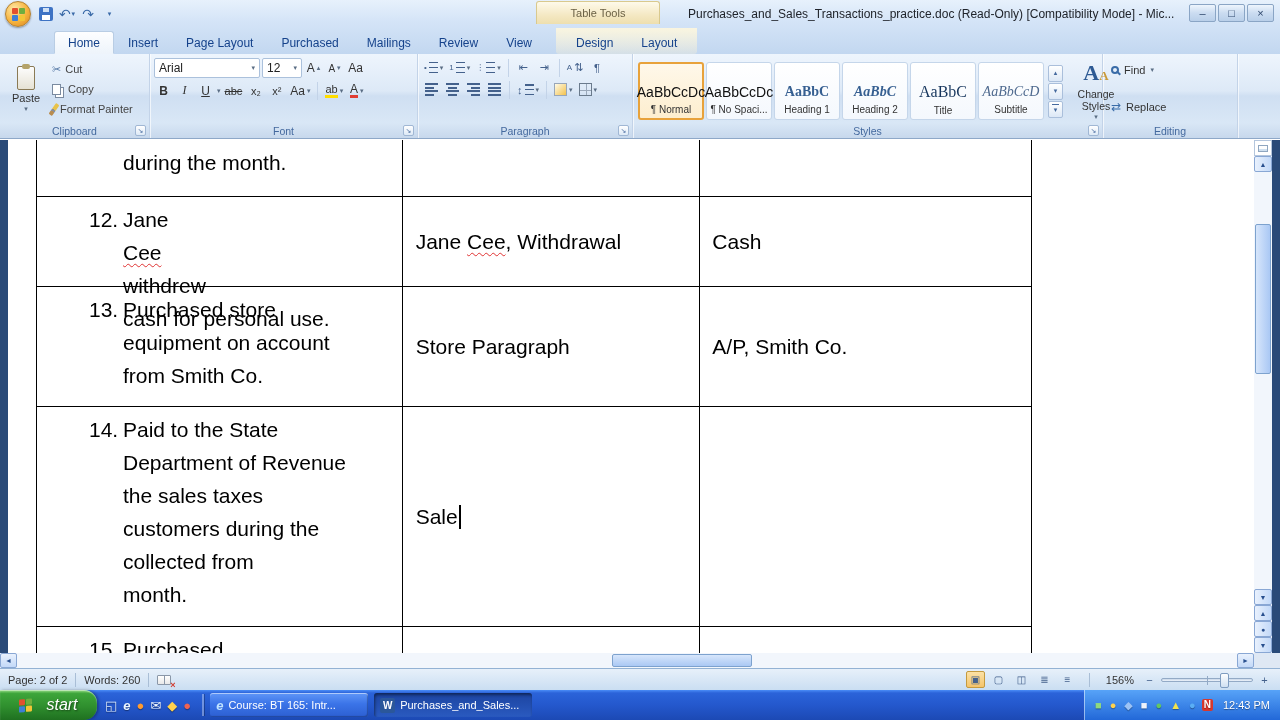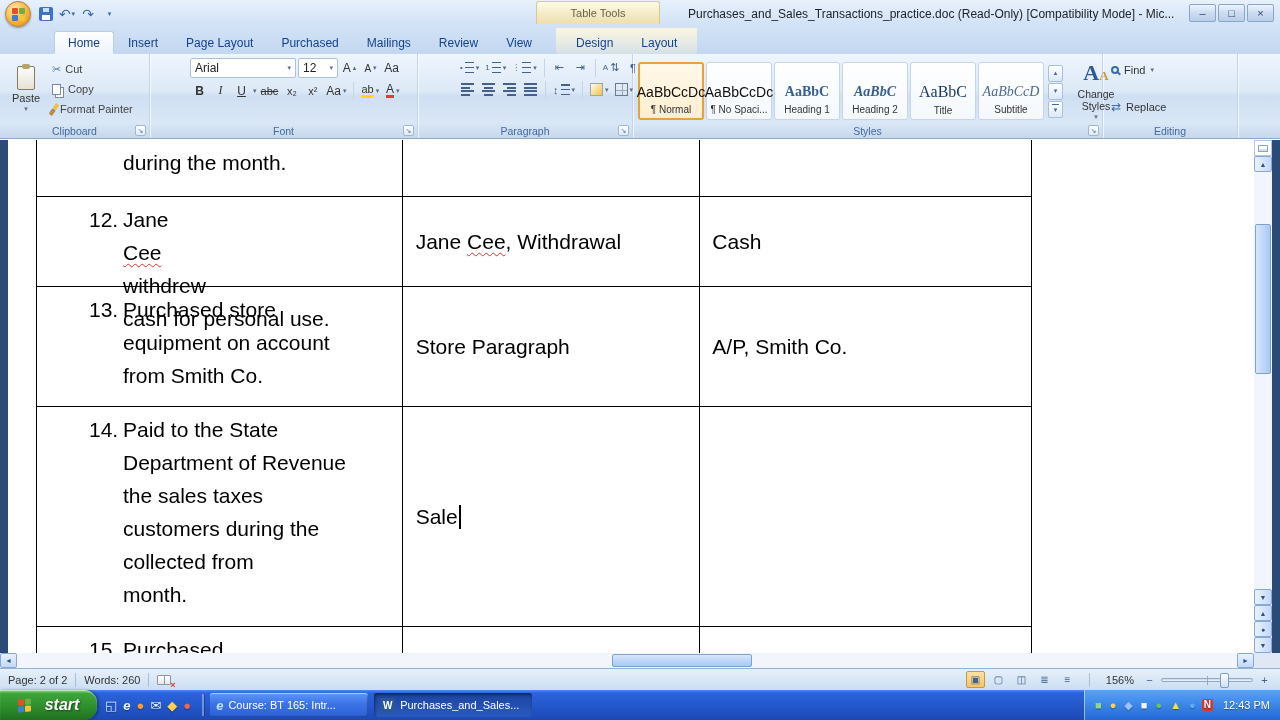--- a/index.html
+++ b/index.html
@@ -61,21 +61,21 @@
   .caret { font-size:7px; color:#5a6d84; line-height:6px; }
   .icon-clipboard { width:18px; height:24px; background:linear-gradient(#fdfdfd,#e6e2d4); border:1px solid #8a7a55;
                     border-radius:2px; position:relative; }
   .icon-clipboard::before { content:""; position:absolute; top:-3px; left:4px; width:8px; height:5px; background:#b4a36a; border-radius:2px; }
   .stack { display:flex; flex-direction:column; padding-top:1px; }
   .sbtn { display:flex; align-items:center; gap:4px; height:20px; padding:0 4px; font-size:11px; color:#444; border-radius:2px; }
   .gi { color:#5a7ca8; font-size:11px; }
   .icon-copy { width:9px; height:11px; background:#fff; border:1px solid #7a8aa0; box-shadow:3px 3px 0 -1px #fff, 3px 3px 0 0 #7a8aa0; margin-right:3px; }
   .icon-brush { width:4px; height:13px; background:linear-gradient(#e8c24a 0 52%,#8a8f98 52% 68%,#b98c4e 68%); transform:rotate(35deg); border-radius:1px; }
 
-  .fcol { display:flex; flex-direction:column; gap:3px;margin-left:36px; }
+  .fcol { display:flex; flex-direction:column; gap:3px; }
   .frow { display:flex; align-items:center; gap:2px; }
   .combo { display:flex; align-items:center; justify-content:space-between; height:20px; background:#fff;
            border:1px solid #abc1dc; border-radius:2px; font-size:12px; color:#222; padding:0 4px; gap:4px; }
   .w-name{width:106px}.w-size{width:40px}
   .tbtn { min-width:19px; height:19px; display:inline-flex; align-items:center; justify-content:center;
           border-radius:2px; font-size:12px; color:#333; gap:2px; padding:0 2px; }
   .fb{font-weight:bold}
   .fi{font-style:italic; font-family:"Liberation Serif",serif}
   .fu{text-decoration:underline}
   .fstrike{text-decoration:line-through; font-size:11px}
@@ -181,21 +181,21 @@
   .zthumb { position:absolute; left:58px; top:-6px; width:9px; height:15px; background:linear-gradient(#fdfefe,#cfe0f2);
             border:1px solid #7e9cc0; border-radius:2px; }
 
   
   .taskbar { position:absolute; left:0; top:690px; width:1280px; height:30px;
              background:linear-gradient(#4a8cf7 0%,#2b63d9 10%,#2458cd 50%,#1c49b4 100%); display:flex; align-items:center; }
   .startbtn { width:97px; height:30px; border-radius:0 13px 13px 0;
               background:linear-gradient(#8fd97f 0%,#3da53a 12%,#2f8f2e 55%,#1f7020 100%);
               box-shadow:inset 0 1px 1px rgba(255,255,255,.5), 2px 0 3px rgba(0,0,0,.3);
               display:flex; align-items:center; justify-content:center; gap:14px;
-              color:#fff; font-size:16px; font-weight:bold; font-style:italic; text-shadow:1px 1px 2px rgba(0,0,0,.5); }
+              color:#fff; font-size:16px; font-weight:normal; font-style:italic; text-shadow:1px 1px 2px rgba(0,0,0,.5); }
   .flag { display:grid; grid-template-columns:6px 6px; grid-template-rows:6px 6px; gap:1px; transform:skewY(-6deg); }
   .flag span { border-radius:1px; display:block; }
   .f1{background:#e2512e}.f2{background:#6fae3f}.f3{background:#3e7fd6}.f4{background:#f3c537}
   .qlaunch { display:flex; align-items:center; gap:6px; padding:0 8px; }
   .qlicon { font-size:13px; line-height:1; text-shadow:0 1px 1px rgba(0,0,0,.4); }
   .tdiv { width:2px; height:22px; background:rgba(255,255,255,.35); box-shadow:1px 0 0 rgba(0,0,0,.25); margin:0 3px; }
   .taskbtn { width:158px; height:24px; margin:0 3px; border-radius:3px; display:flex; align-items:center; gap:5px; padding:0 6px;
              background:linear-gradient(#5f96f8,#3b74e8 45%,#2c5fd2); color:#fff; font-size:11px; white-space:nowrap; overflow:hidden;
              box-shadow:inset 0 1px 0 rgba(255,255,255,.5), inset -1px -1px 1px rgba(0,0,0,.25); }
   .taskbtn.active { background:linear-gradient(#1c44a0,#2a5ac0); box-shadow:inset 1px 2px 3px rgba(0,0,0,.45); }

